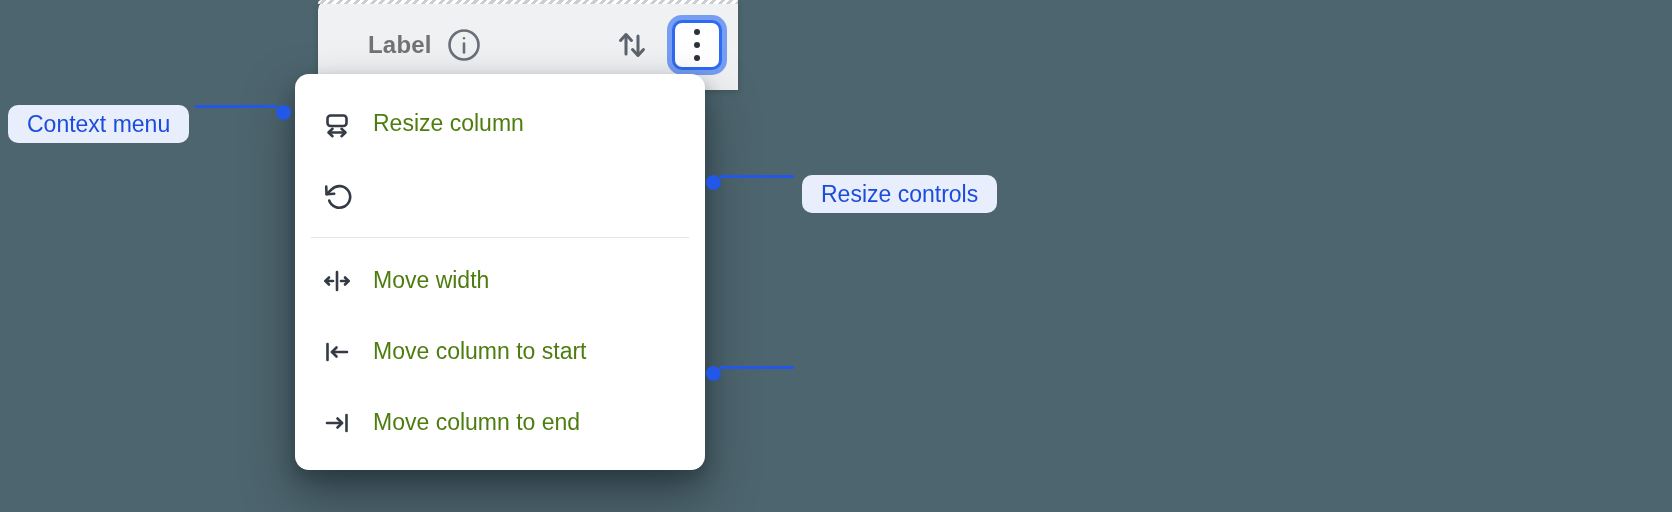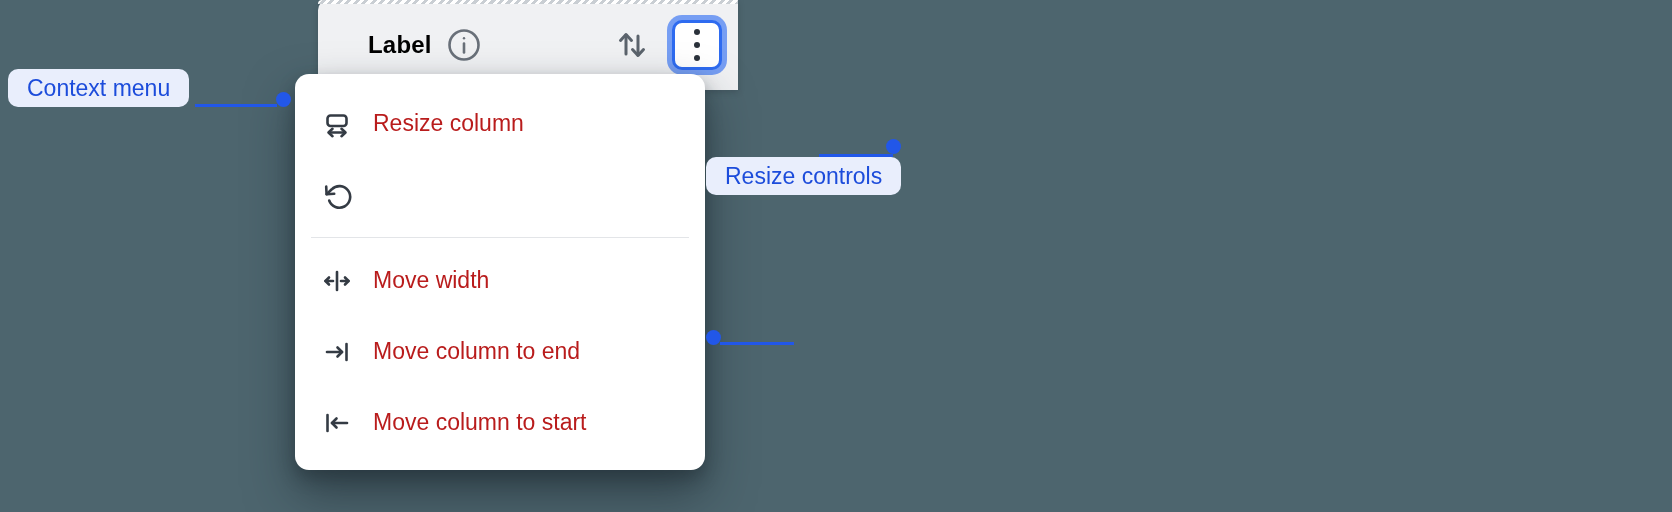--- a/index.html
+++ b/index.html
@@ -15,21 +15,21 @@
     position:absolute;left:318px;top:0;width:420px;height:90px;
     background:#f0f1f3;border-radius:10px 2px 0 0;
     display:flex;align-items:center;padding:0 16px 0 50px;box-sizing:border-box;
     box-shadow:0 2px 6px rgba(30,40,48,.25);
   }
   .col-header .hatch{
     position:absolute;top:0;left:0;right:0;height:4px;
     background:repeating-linear-gradient(135deg,#ffffff 0 3px,#c9ced3 3px 6px);
     border-radius:10px 2px 0 0;
   }
-  .col-title{font-size:24px;font-weight:700;color:#000000;letter-spacing:.2px;}
+  .col-title{font-size:24px;font-weight:700;color:#737373;letter-spacing:.2px;}
   .hdr-icon{display:inline-flex;align-items:center;justify-content:center;}
   .info{margin-left:15px;}
   .spacer{flex:1;}
   .kebab-btn{
     width:50px;height:50px;margin-left:22px;flex:none;
     background:#ffffff;border:3px solid #2e6bf0;border-radius:10px;
     box-shadow:0 0 0 5px rgba(78,130,243,.75);
     display:flex;flex-direction:column;align-items:center;justify-content:center;gap:7px;
     box-sizing:border-box;cursor:pointer;padding:0;
   }
@@ -40,38 +40,38 @@
     position:absolute;left:295px;top:74px;width:410px;
     background:#ffffff;border-radius:14px;
     padding:14px 0 12px 0;box-sizing:border-box;
     box-shadow:0 24px 48px rgba(26,36,44,.55),0 8px 16px rgba(26,36,44,.35);
   }
   .menu-item{
     height:71px;display:flex;align-items:center;gap:20px;
     padding:0 18px 0 26px;cursor:pointer;
   }
   .menu-item .mi-icon{width:32px;height:32px;flex:none;display:flex;align-items:center;justify-content:center;}
-  .menu-item .mi-label{font-size:23px;color:#b91c1c;}
+  .menu-item .mi-label{font-size:23px;color:#4d7c0f;}
   .menu-divider{height:1px;background:#e3e5e8;margin:7px 16px;}
 
   svg{display:block;}
 
   
-  .anno{position:absolute;display:flex;align-items:flex-end;}
+  .anno{position:absolute;display:flex;align-items:flex-start;margin-top:36px;}
   .anno-pill{
     height:38px;display:flex;align-items:center;padding:0 19px;
     background:#e9eefc;border-radius:10px;
     font-size:23px;font-weight:500;color:#1c4cdb;white-space:nowrap;
   }
   .anno-line{height:3px;background:#2257e8;flex:none;}
   .anno-dot{width:15px;height:15px;border-radius:50%;background:#2257e8;flex:none;}
   .anno-context{left:8px;top:69px;}
   .anno-context .anno-line{width:82px;margin-left:6px;}
   .anno-context .anno-dot{margin-left:-1px;}
-  .anno-resize{left:706px;top:139px;flex-direction:column;}
+  .anno-resize{left:706px;top:139px;}
   .anno-movement{left:706px;top:330px;}
   .anno-right .anno-line{width:74px;margin-right:8px;margin-left:-1px;}
 </style>
 </head>
 <body>
 
 <div class="col-header">
   <div class="hatch"></div>
   <span class="col-title">Label</span>
 
@@ -135,37 +135,37 @@
         <line x1="20" y1="16" x2="27.5" y2="16"></line>
         <polyline points="24,12.5 27.5,16 24,19.5"></polyline>
       </svg>
     </span>
     <span class="mi-label">Move width</span>
   </div>
 
   <div class="menu-item">
     <span class="mi-icon">
       <svg width="32" height="32" viewBox="0 0 32 32" fill="none" stroke="#343b44" stroke-width="2.6" stroke-linecap="round" stroke-linejoin="round">
+        <line x1="6.5" y1="8" x2="6.5" y2="24"></line>
+        <line x1="26" y1="16" x2="11" y2="16"></line>
+        <polyline points="15.5,11.5 11,16 15.5,20.5"></polyline>
+      </svg>
+    </span>
+    <span class="mi-label">Move column to start</span>
+  </div>
+
+  <div class="menu-item">
+    <span class="mi-icon">
+      <svg width="32" height="32" viewBox="0 0 32 32" fill="none" stroke="#343b44" stroke-width="2.6" stroke-linecap="round" stroke-linejoin="round">
         <line x1="25.5" y1="8" x2="25.5" y2="24"></line>
         <line x1="6" y1="16" x2="21" y2="16"></line>
         <polyline points="16.5,11.5 21,16 16.5,20.5"></polyline>
       </svg>
     </span>
     <span class="mi-label">Move column to end</span>
-  </div>
-
-  <div class="menu-item">
-    <span class="mi-icon">
-      <svg width="32" height="32" viewBox="0 0 32 32" fill="none" stroke="#343b44" stroke-width="2.6" stroke-linecap="round" stroke-linejoin="round">
-        <line x1="6.5" y1="8" x2="6.5" y2="24"></line>
-        <line x1="26" y1="16" x2="11" y2="16"></line>
-        <polyline points="15.5,11.5 11,16 15.5,20.5"></polyline>
-      </svg>
-    </span>
-    <span class="mi-label">Move column to start</span>
   </div>
 
 </div>
 
 <div class="anno anno-context">
   <span class="anno-pill">Context menu</span>
   <span class="anno-line"></span>
   <span class="anno-dot"></span>
 </div>
 

